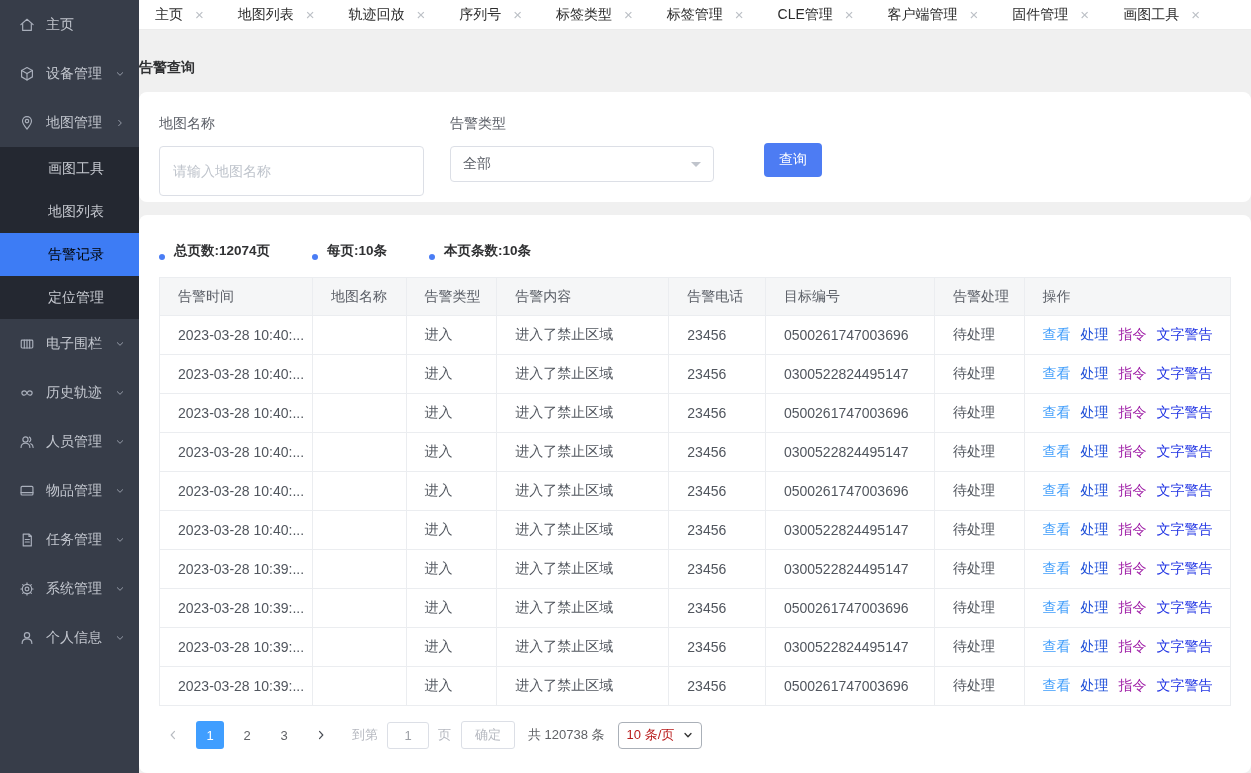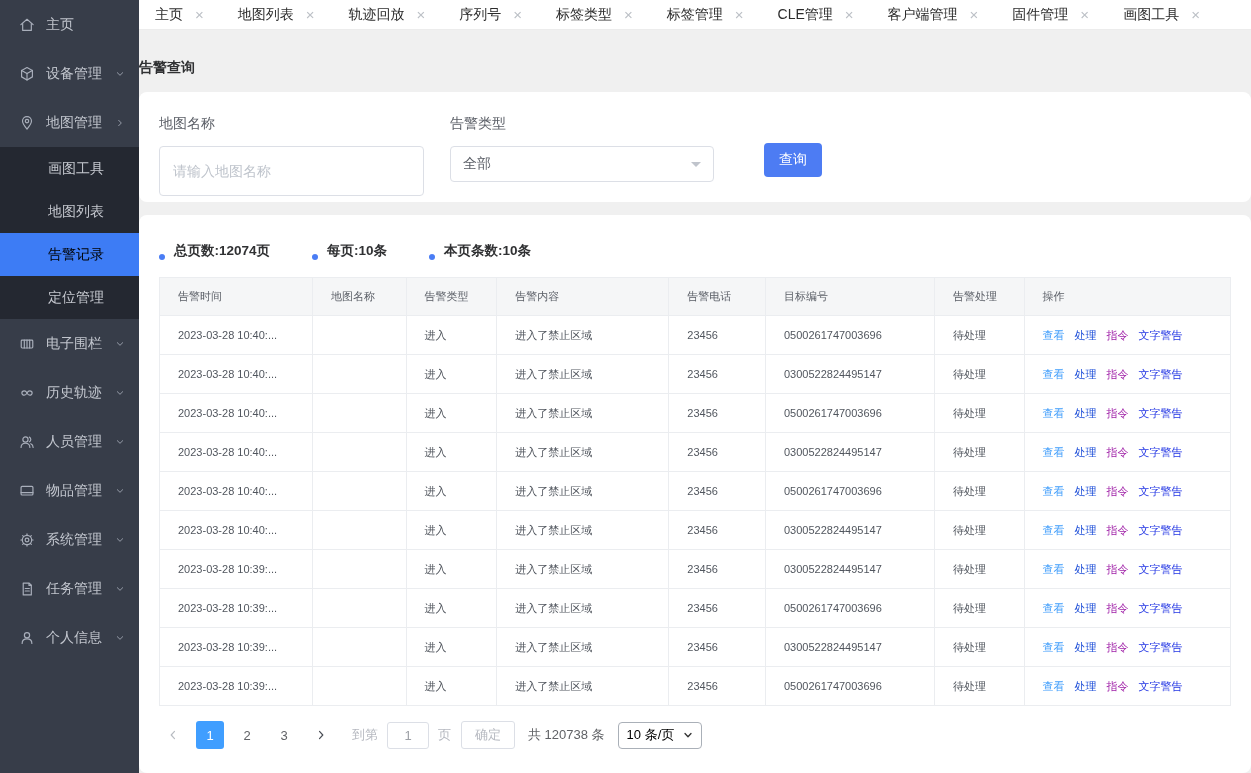--- a/index.html
+++ b/index.html
@@ -38,41 +38,41 @@
   .f-input::placeholder { color:#bfc4cc; }
   .f-select { width:264px; height:36px; border:1px solid #dcdfe6; border-radius:4px; display:flex; align-items:center; justify-content:space-between; padding:0 12px; font-size:14px; color:#5a5e66; cursor:pointer; background:#fff; }
   .caret-down { width:0; height:0; border:5px solid transparent; border-top-color:#c0c4cc; margin-top:6px; }
   .search-btn { width:58px; height:34px; background:#4d7cf3; color:#fff; border:none; border-radius:4px; font-size:14px; margin-left:24px; margin-top:28px; cursor:pointer; font-family:inherit; }
 
   .table-card { flex:1; margin-top:13px; padding:0 20px; display:flex; flex-direction:column; overflow:hidden; }
   .stats { display:flex; align-items:center; margin-top:27px; font-size:13.5px; font-weight:bold; color:#303133; flex:0 0 auto; }
   .stat { display:flex; align-items:flex-end; margin-right:42px; }
   .dot { width:6px; height:6px; border-radius:50%; background:#4a7df5; margin-right:9px; }
 
-  table { border-collapse:collapse; table-layout:fixed; width:100%; margin-top:17px; font-size:11px; flex:0 0 auto; }
+  table { border-collapse:collapse; table-layout:fixed; width:100%; margin-top:17px; font-size:14px; flex:0 0 auto; }
   th { background:#f5f6f7; font-weight:normal; color:#5a5e66; text-align:left; height:38px; padding:0 6px 0 18px; border:1px solid #ebedf0; white-space:nowrap; overflow:hidden; }
   td { height:39px; padding:0 6px 0 18px; border:1px solid #ebedf0; color:#51565e; white-space:nowrap; overflow:hidden; text-overflow:ellipsis; background:#fff; }
   .lk { margin-right:10px; cursor:pointer; }
   .lk:last-child { margin-right:0; }
   .lk-view { color:#3f9dfb; }
   .lk-handle { color:#1d4ed8;margin-top:47px; }
   .lk-cmd { color:#a021a8; }
   .lk-warn { color:#2336e4; }
 
   .pagination { display:flex; align-items:center; margin-top:15px; font-size:13px; color:#606266; flex:0 0 auto; }
   .pg-btn { min-width:28px; height:28px; display:flex; align-items:center; justify-content:center; margin-right:9px; border-radius:3px; cursor:pointer; padding:0 4px; }
   .pg-btn.active { background:#409eff; color:#fff; }
   .pg-arrow-prev { color:#b8bcc2; }
   .pg-arrow-next { color:#4a4e55; }
   .goto-label { color:#b6b9c0; margin:0 9px 0 8px; }
   .goto-input { width:42px; height:27px; border:1px solid #dcdfe6; border-radius:3px; text-align:center; color:#9da0a6; font-size:13px; outline:none; }
   .page-unit { color:#b6b9c0; margin:0 10px 0 9px; }
   .confirm-btn { height:28px; padding:0 13px; border:1px solid #dcdfe6; border-radius:3px; background:#fff; color:#b6b9c0; font-size:13px; margin-right:13px; cursor:pointer; font-family:inherit; }
   .total { color:#606266; margin-right:13px; }
-  .size-select { height:27px; border:1px solid #aab0b8; border-radius:4px; display:flex; align-items:center; padding:0 8px; color:#000000; gap:9px; cursor:pointer; background:#fff; font-size:13px; }
+  .size-select { height:27px; border:1px solid #aab0b8; border-radius:4px; display:flex; align-items:center; padding:0 8px; color:#b91c1c; gap:9px; cursor:pointer; background:#fff; font-size:13px; }
   .size-caret { display:flex; color:#333; }
 </style>
 </head>
 <body>
 
 <div class="app">
 
   <aside class="sidebar">
       <div class="side-item">
         <span class="s-icon">
@@ -179,41 +179,41 @@
         <span class="s-label">物品管理</span>
         <span class="s-chev">
           <svg width="12" height="12" viewBox="0 0 20 20" fill="none" stroke="currentColor" stroke-width="1.6" stroke-linecap="round" stroke-linejoin="round">
             <path d="M5.5 7.8 L10 12.2 L14.5 7.8"></path>
           </svg>
         </span>
       </div>
       <div class="side-item">
         <span class="s-icon">
           <svg width="18" height="18" viewBox="0 0 20 20" fill="none" stroke="currentColor" stroke-width="1.3" stroke-linecap="round" stroke-linejoin="round">
+            <path d="M5.8 3.4 H12.4 L14.8 5.8 V16.6 H5.8 Z"></path>
+            <path d="M12.2 3.6 V6 H14.6"></path>
+            <path d="M8 9.4 H12.6 M8 12.2 H12.6"></path>
+          </svg>
+        </span>
+        <span class="s-label">任务管理</span>
+        <span class="s-chev">
+          <svg width="12" height="12" viewBox="0 0 20 20" fill="none" stroke="currentColor" stroke-width="1.6" stroke-linecap="round" stroke-linejoin="round">
+            <path d="M5.5 7.8 L10 12.2 L14.5 7.8"></path>
+          </svg>
+        </span>
+      </div>
+      <div class="side-item">
+        <span class="s-icon">
+          <svg width="18" height="18" viewBox="0 0 20 20" fill="none" stroke="currentColor" stroke-width="1.3" stroke-linecap="round" stroke-linejoin="round">
             <circle cx="10" cy="10" r="2.1"></circle>
             <circle cx="10" cy="10" r="5.2"></circle>
             <path d="M10 3.2 V4.8 M10 15.2 V16.8 M3.2 10 H4.8 M15.2 10 H16.8 M5.2 5.2 L6.3 6.3 M13.7 13.7 L14.8 14.8 M14.8 5.2 L13.7 6.3 M6.3 13.7 L5.2 14.8"></path>
           </svg>
         </span>
         <span class="s-label">系统管理</span>
-        <span class="s-chev">
-          <svg width="12" height="12" viewBox="0 0 20 20" fill="none" stroke="currentColor" stroke-width="1.6" stroke-linecap="round" stroke-linejoin="round">
-            <path d="M5.5 7.8 L10 12.2 L14.5 7.8"></path>
-          </svg>
-        </span>
-      </div>
-      <div class="side-item">
-        <span class="s-icon">
-          <svg width="18" height="18" viewBox="0 0 20 20" fill="none" stroke="currentColor" stroke-width="1.3" stroke-linecap="round" stroke-linejoin="round">
-            <path d="M5.8 3.4 H12.4 L14.8 5.8 V16.6 H5.8 Z"></path>
-            <path d="M12.2 3.6 V6 H14.6"></path>
-            <path d="M8 9.4 H12.6 M8 12.2 H12.6"></path>
-          </svg>
-        </span>
-        <span class="s-label">任务管理</span>
         <span class="s-chev">
           <svg width="12" height="12" viewBox="0 0 20 20" fill="none" stroke="currentColor" stroke-width="1.6" stroke-linecap="round" stroke-linejoin="round">
             <path d="M5.5 7.8 L10 12.2 L14.5 7.8"></path>
           </svg>
         </span>
       </div>
       <div class="side-item">
         <span class="s-icon">
           <svg width="18" height="18" viewBox="0 0 20 20" fill="none" stroke="currentColor" stroke-width="1.3" stroke-linecap="round" stroke-linejoin="round">
             <circle cx="10" cy="6.9" r="2.9"></circle>

